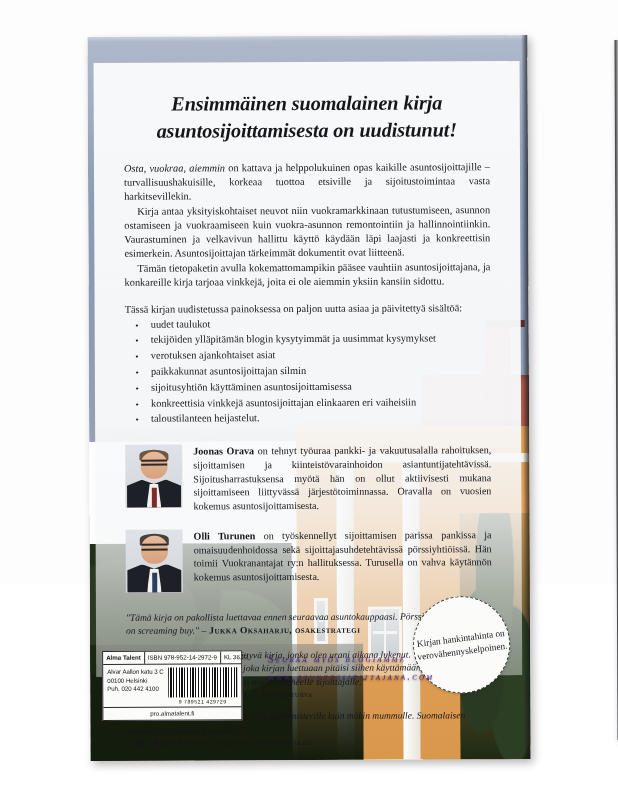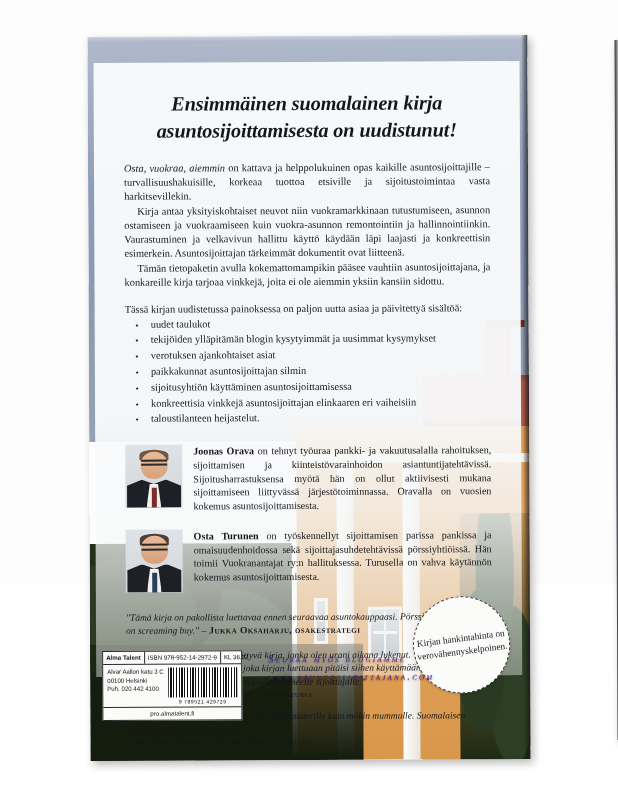--- a/index.html
+++ b/index.html
@@ -385,21 +385,21 @@
       <div class="author second">
         <div class="portrait dark-hair blue-tie">
           <div class="hair"></div>
           <div class="head"></div>
           <div class="glasses"></div>
           <div class="suit"></div>
           <div class="shirt"></div>
           <div class="tie"></div>
         </div>
         <div class="author-text">
-          <b>Osta Turunen</b><span> on työskennellyt sijoittamisen parissa pankissa ja omaisuudenhoidossa sekä sijoittajasuhdetehtävissä pörssiyhtiöissä. Hän toimii Vuokranantajat ry:n hallituksessa. Turusella on vahva käytännön kokemus asuntosijoittamisesta.</span>
+          <b>Olli Turunen</b><span> on työskennellyt sijoittamisen parissa pankissa ja omaisuudenhoidossa sekä sijoittajasuhdetehtävissä pörssiyhtiöissä. Hän toimii Vuokranantajat ry:n hallituksessa. Turusella on vahva käytännön kokemus asuntosijoittamisesta.</span>
         </div>
       </div>
 
       <div class="quotes">
         <div class="quote">
           <p><span>"Tämä kirja on pakollista luettavaa ennen seuraavaa asuntokauppaasi. Pörssitermein suositus on screaming buy." </span><span class="attrib-inline">– Jukka Oksaharju, osakestrategi</span></p>
         </div>
         <div class="quote">
           <p>"Paras asuntosijoittamiseen liittyvä kirja, jonka olen urani aikana lukenut. Vaikea kuvitella suomalaista asuntosijoittajaa, joka kirjan luettuaan pitäisi siihen käyttämäänsä rahaa ja aikaa hukkainvestointina. Hyödyllinen myös kokeneelle sijoittajalle."</p>
           <div class="attrib">– Timo Metsola, toimitusjohtaja, Vuokraturva</div>

